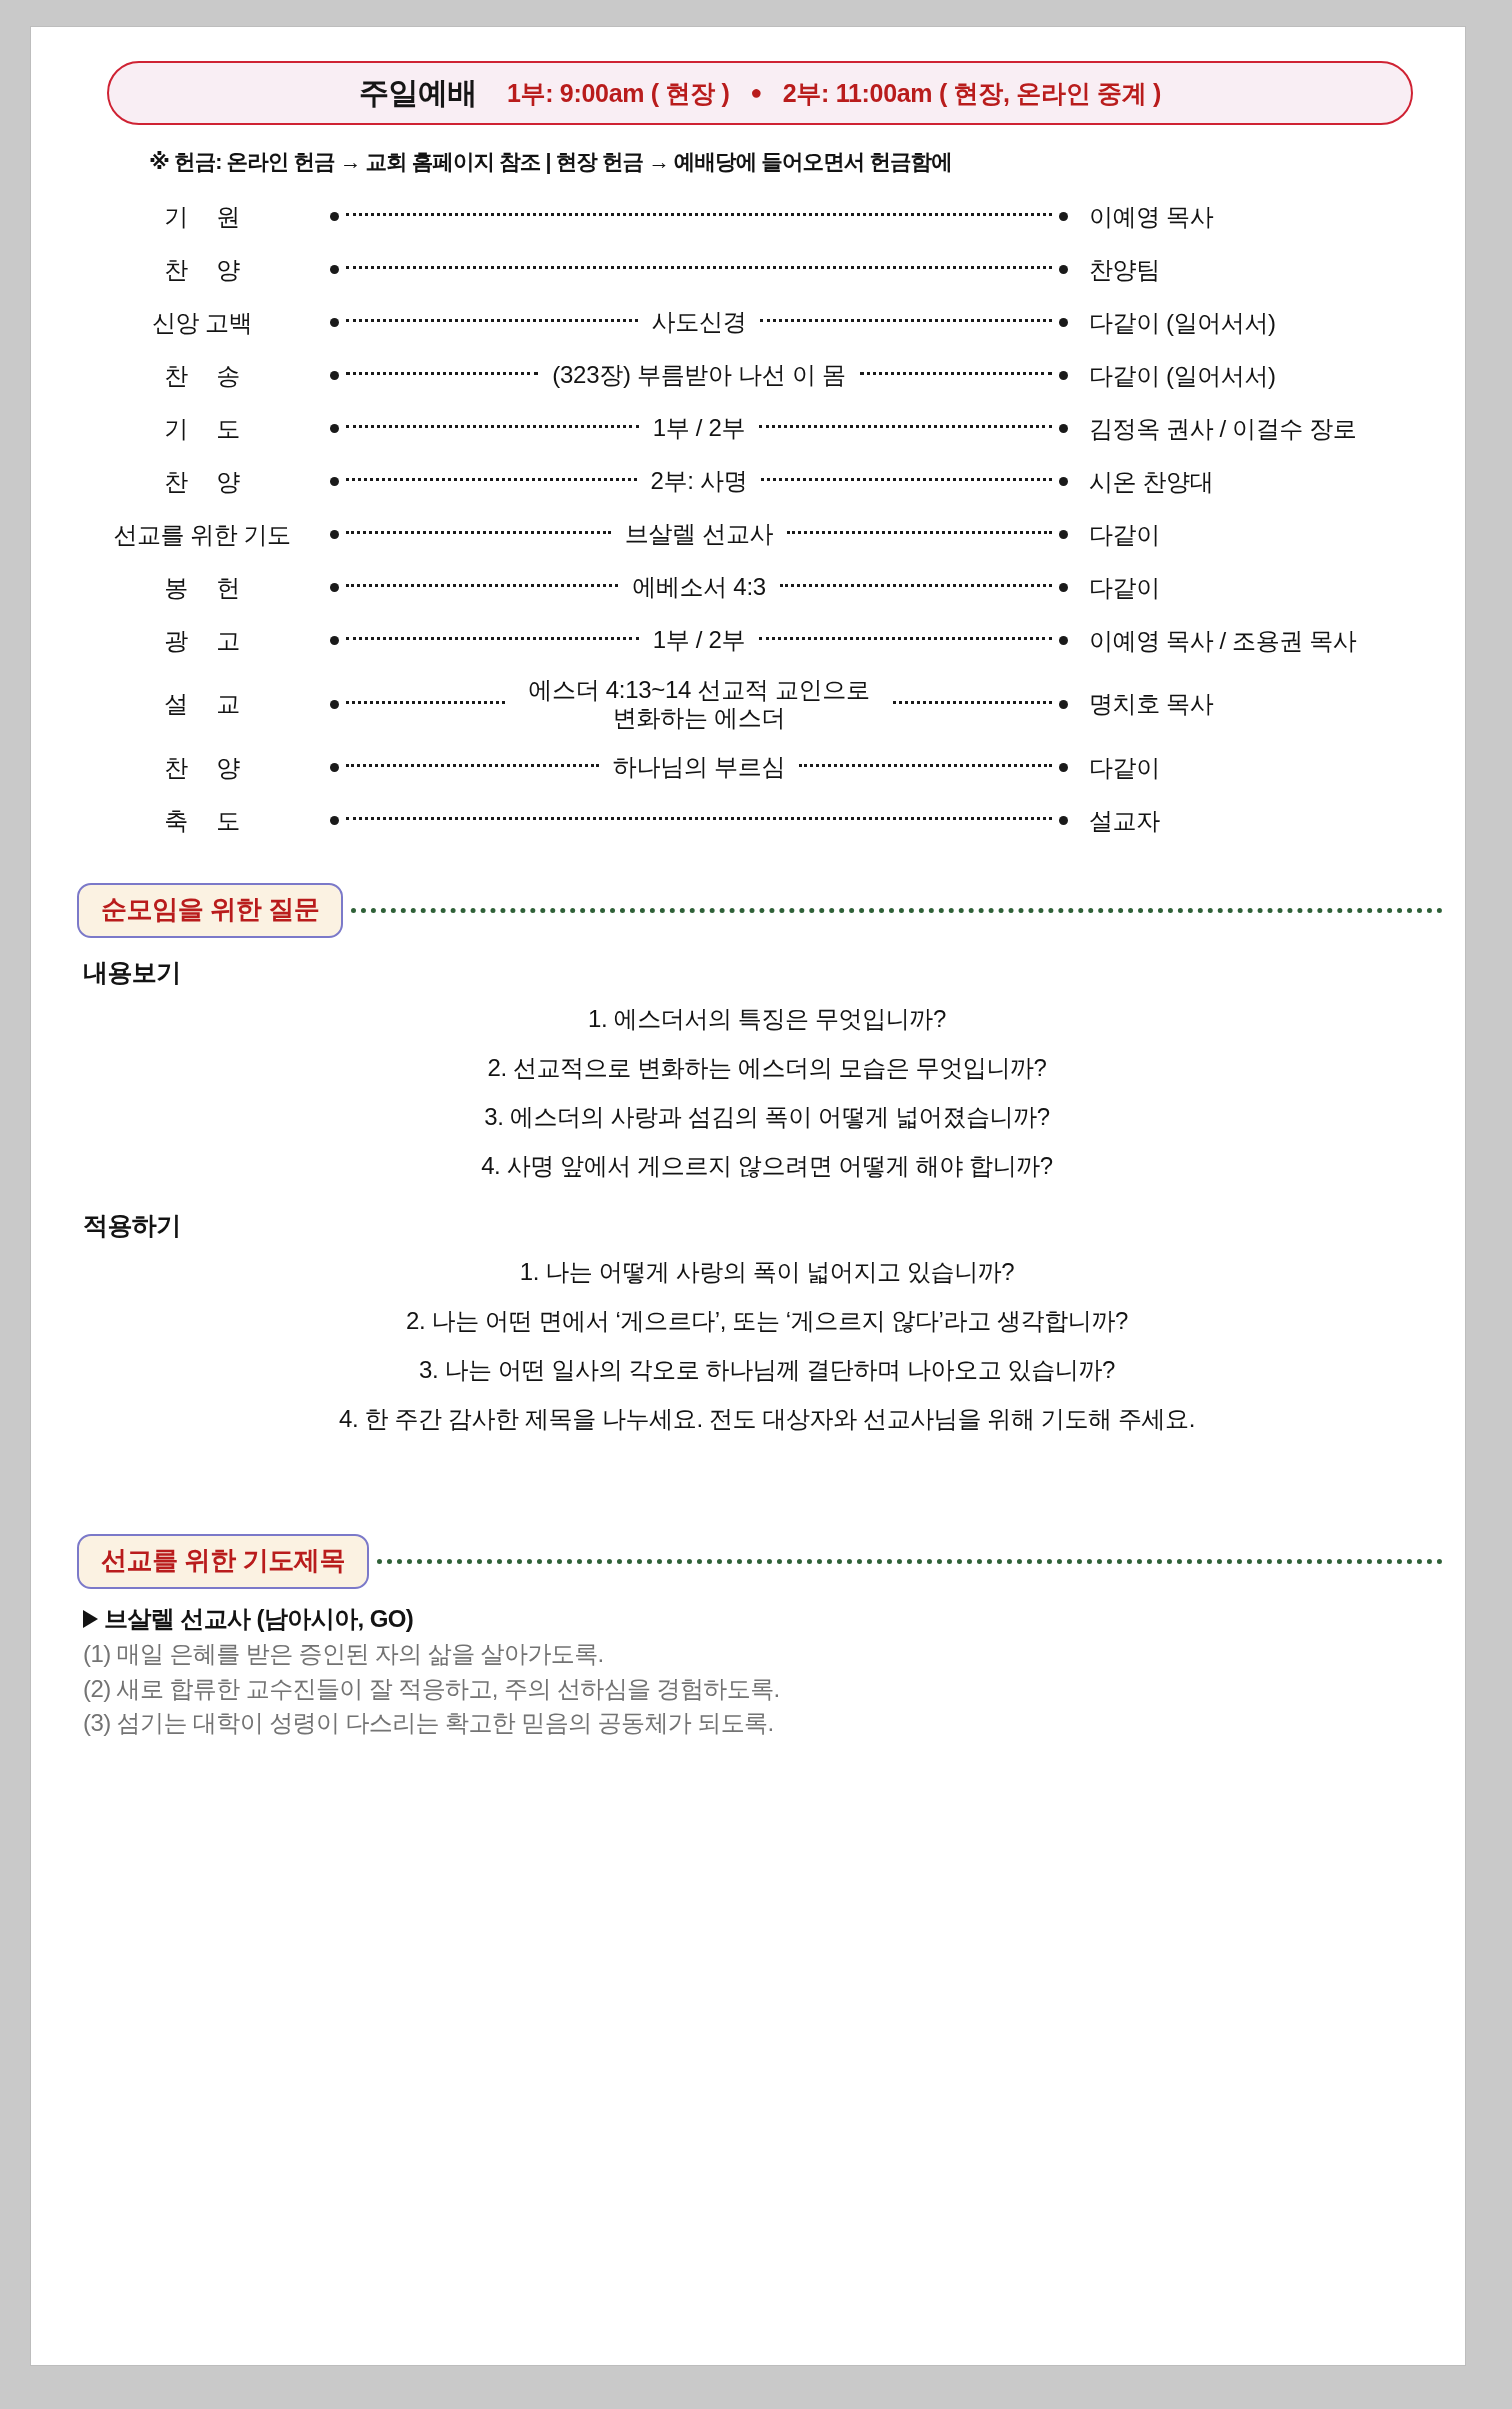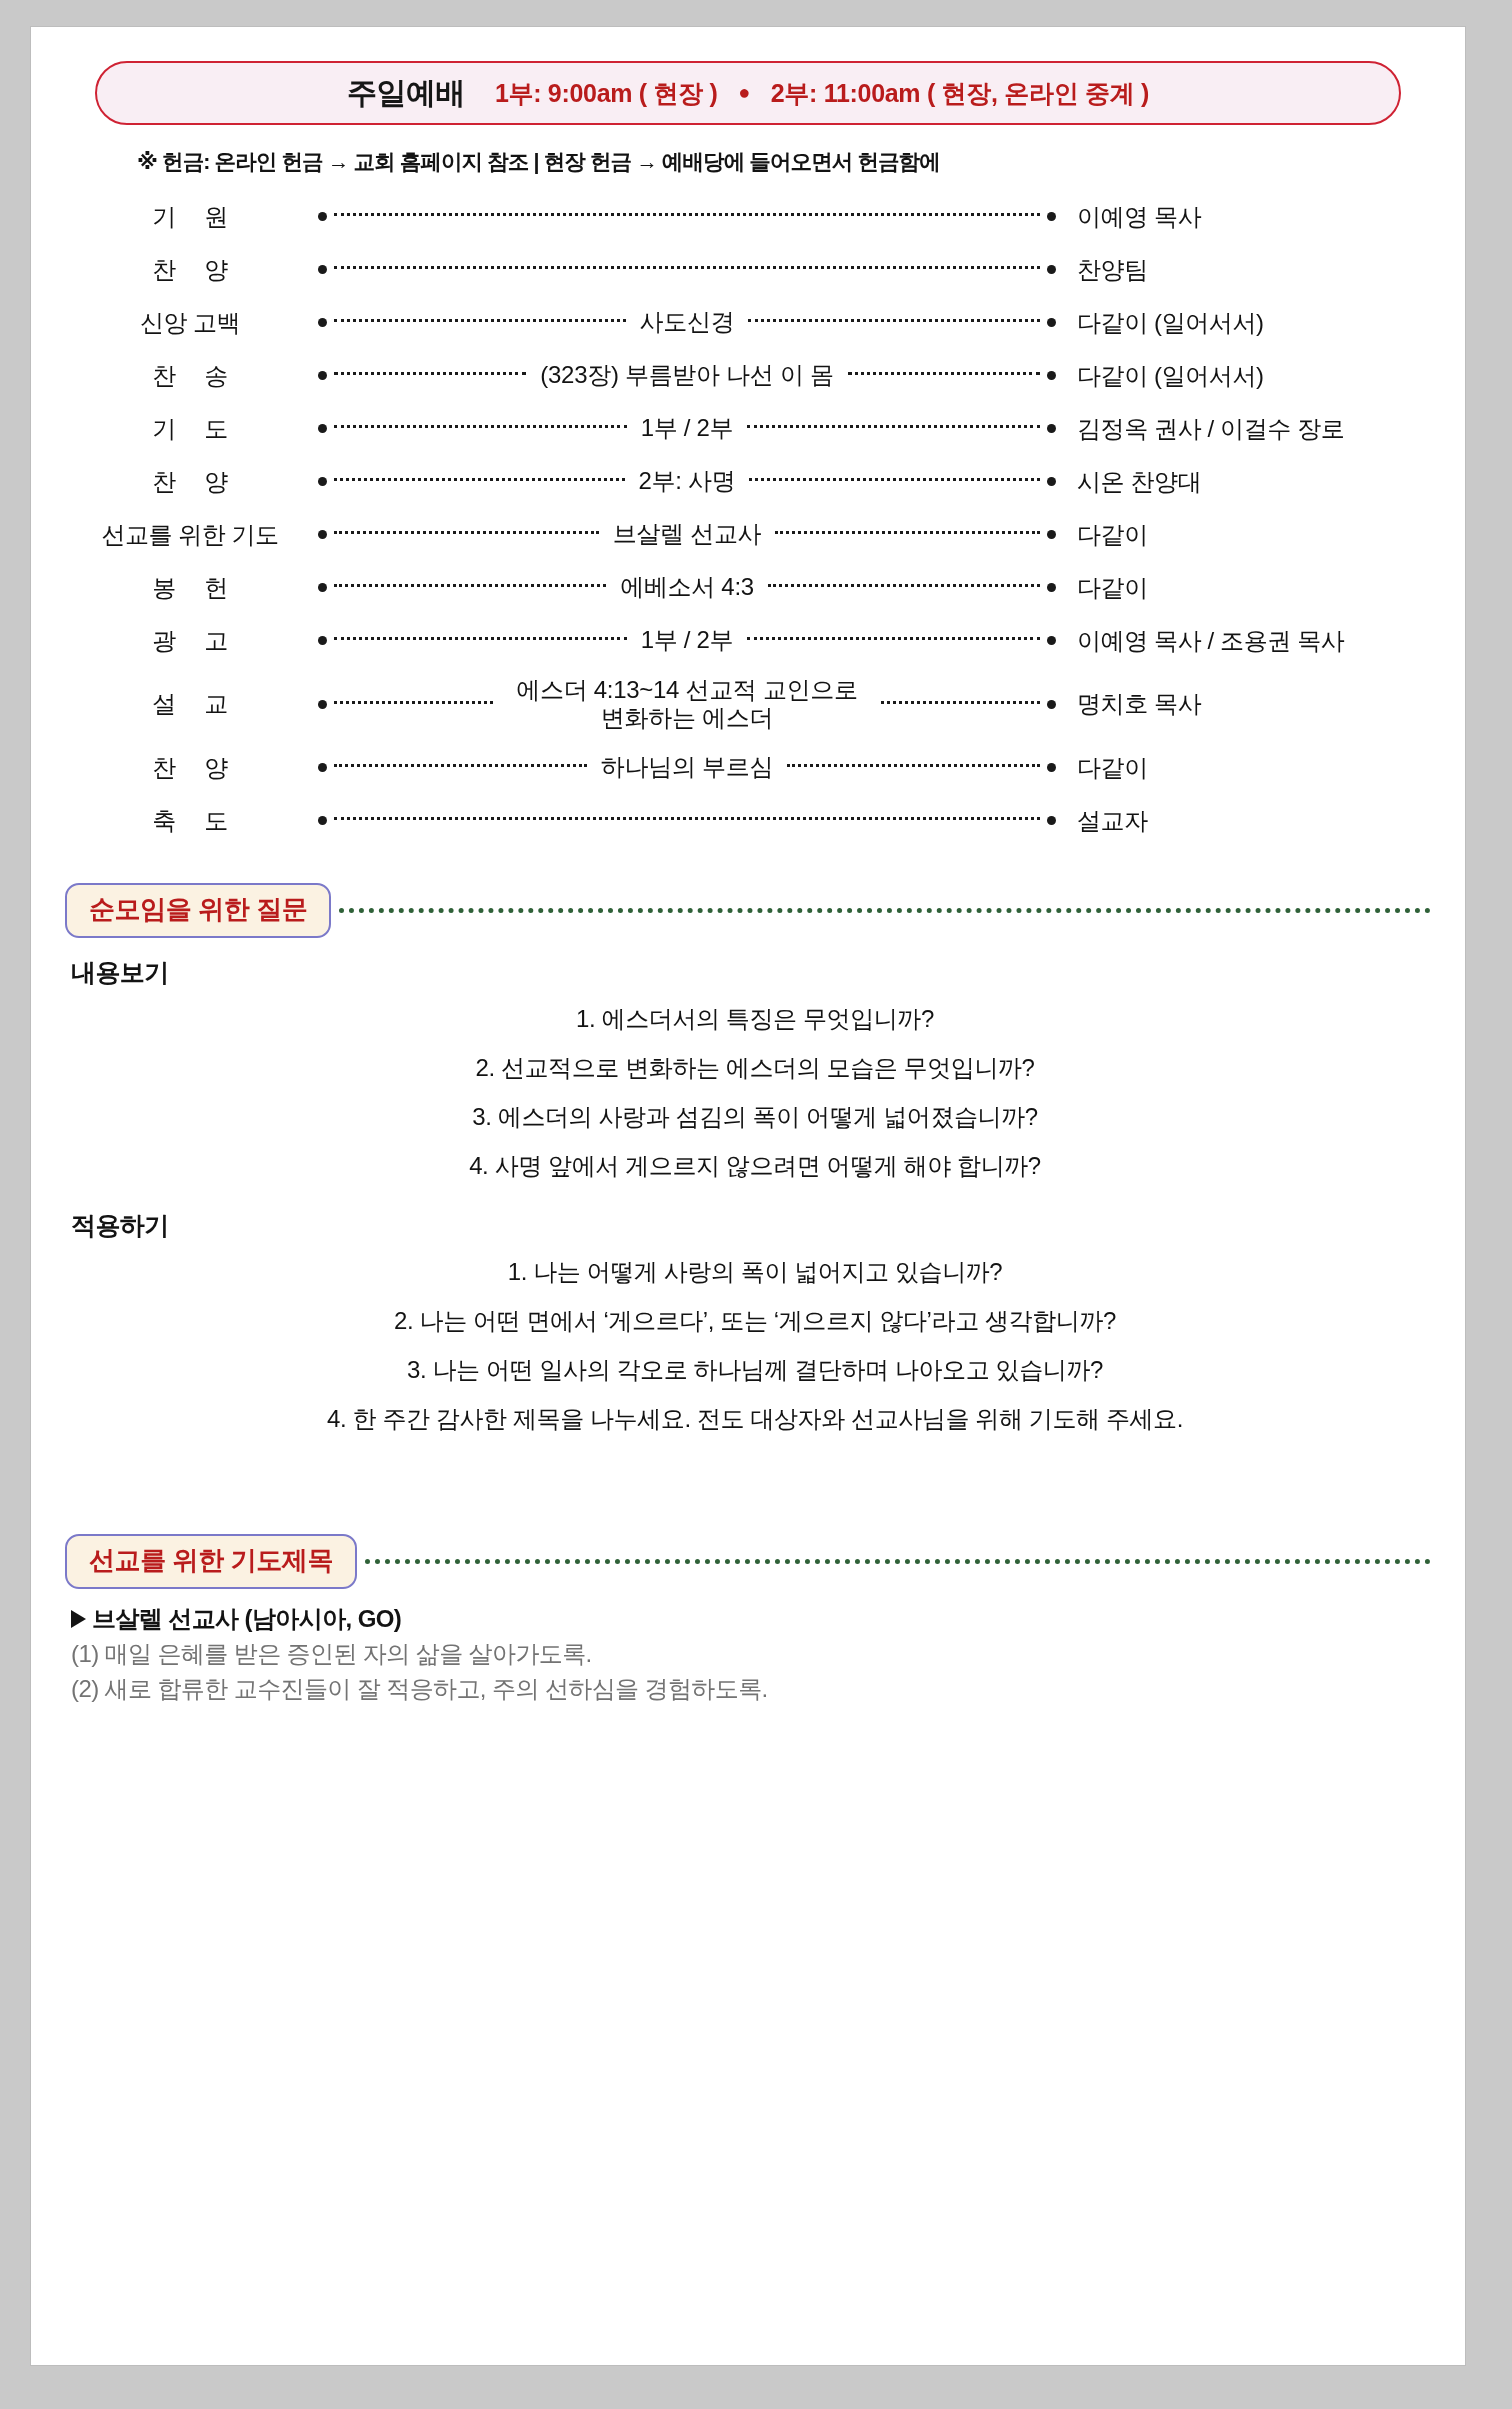--- a/index.html
+++ b/index.html
@@ -24,20 +24,21 @@
     border: 1px solid #bdbdbd;
     box-sizing: border-box;
     padding: 0;
   }
   .inner {
     position: relative;
     width: 100%;
     height: 100%;
     padding: 18px 34px 0 34px;
     box-sizing: border-box;
+    margin-left: 12px;
   }
 
   
   .banner {
     margin: 16px auto 0 auto;
     width: 1306px;
     height: 64px;
     background: #f9eef4;
     border: 2px solid #cf2233;
     border-radius: 34px;
@@ -405,15 +406,16 @@
     <div class="section-head">
       <div class="pill">선교를 위한 기도제목</div>
       <div class="head-dots"></div>
     </div>
 
     <div class="mission-lead">
       <span class="tri"></span><span>브살렐 선교사 (남아시아, GO)</span>
     </div>
     <div class="mission-item">(1) 매일 은혜를 받은 증인된 자의 삶을 살아가도록.</div>
     <div class="mission-item">(2) 새로 합류한 교수진들이 잘 적응하고, 주의 선하심을 경험하도록.</div>
+    <div class="mission-item">(3) 섬기는 대학이 성령이 다스리는 확고한 믿음의 공동체가 되도록.</div>
 
   </div>
 </div>
 
 </body></html>

